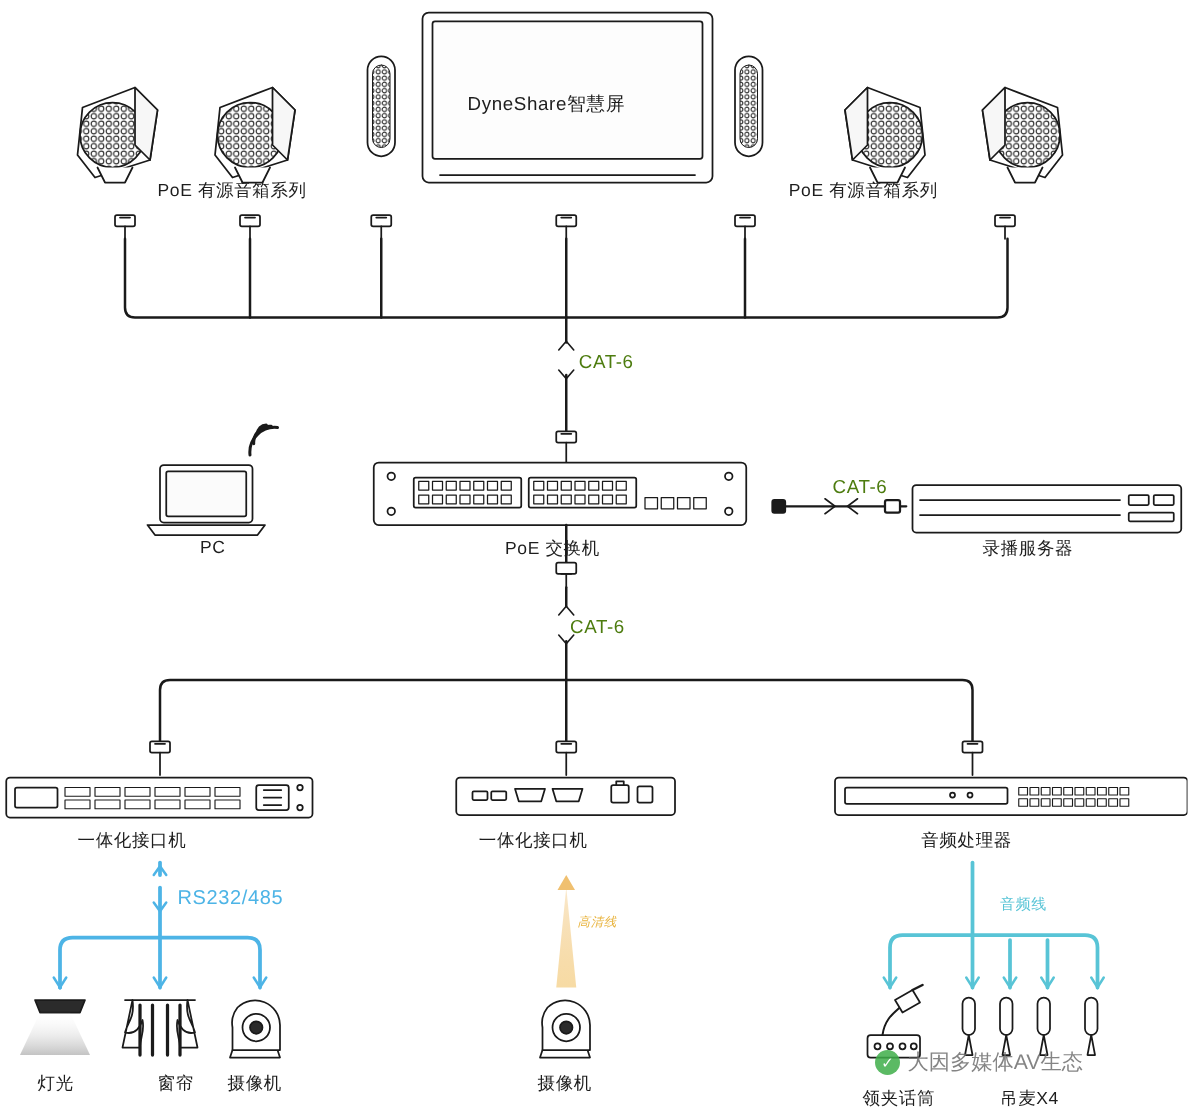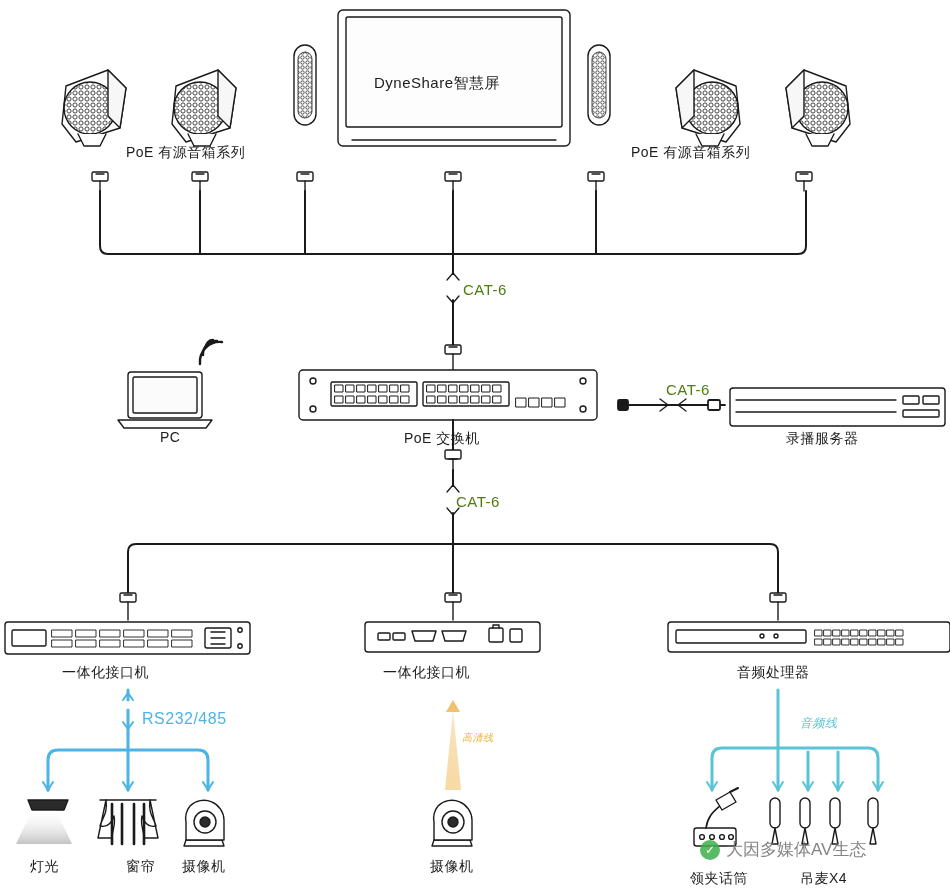--- a/index.html
+++ b/index.html
@@ -422,21 +422,21 @@
   <div class="lbl" style="left:160px;top:429px;">PC</div>
   <div class="lbl" style="left:404px;top:430px;">PoE 交换机</div>
   <div class="lbl" style="left:786px;top:430px;">录播服务器</div>
 
   <div class="lbl" style="left:62px;top:664px;">一体化接口机</div>
   <div class="lbl" style="left:383px;top:664px;">一体化接口机</div>
   <div class="lbl" style="left:737px;top:664px;">音频处理器</div>
 
   <div class="lbl blue" style="left:142px;top:710px;font-size:16px;">RS232/485</div>
   <div class="lbl yellow" style="left:462px;top:731px;font-style:italic;">高清线</div>
-  <div class="lbl blue" style="left:800px;top:715px;font-size:12px;color:#58c4d6;font-style:italic;">音频线</div>
+  <div class="lbl blue" style="left:800px;top:715px;font-size:12px;color:#58c4d6;">音频线</div>
 
   <div class="lbl" style="left:30px;top:858px;">灯光</div>
   <div class="lbl" style="left:110px;top:858px;margin-left:16px;">窗帘</div>
   <div class="lbl" style="left:182px;top:858px;">摄像机</div>
   <div class="lbl" style="left:430px;top:858px;">摄像机</div>
   <div class="lbl" style="left:690px;top:870px;">领夹话筒</div>
   <div class="lbl" style="left:800px;top:870px;">吊麦X4</div>
 
   <div class="wm" style="left:700px;top:838px;">
     <span class="wmcircle">✓</span>

